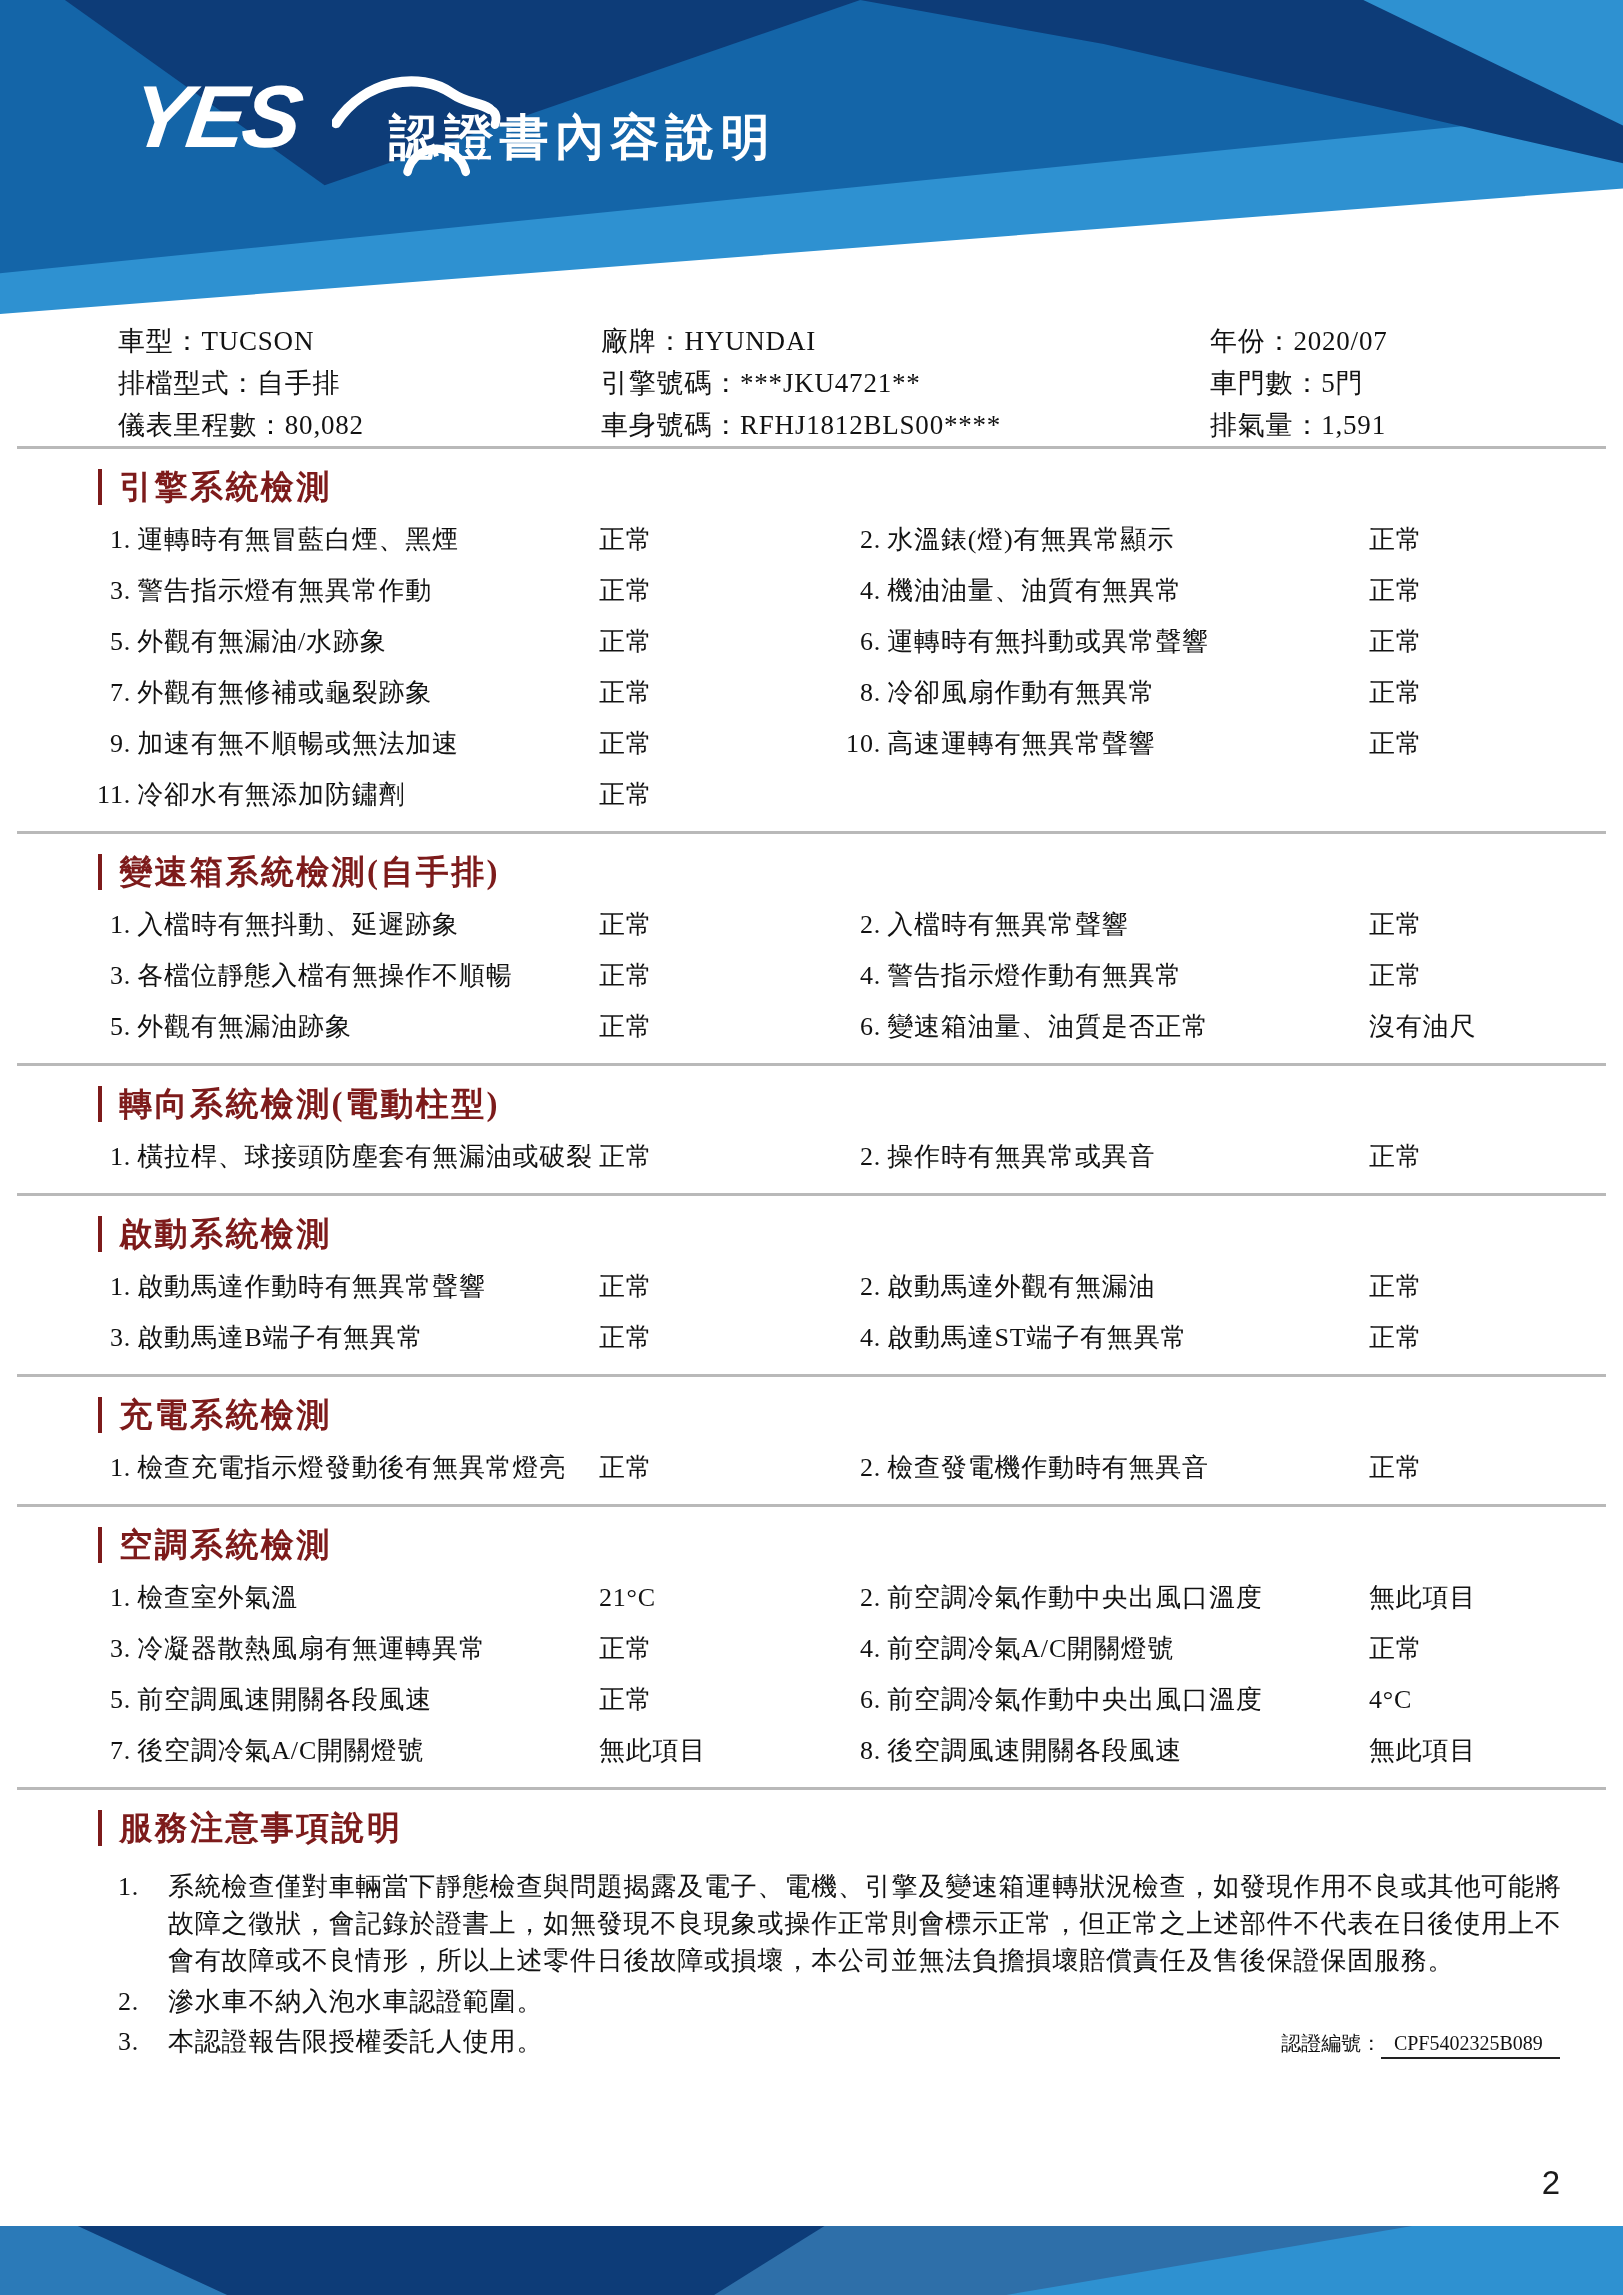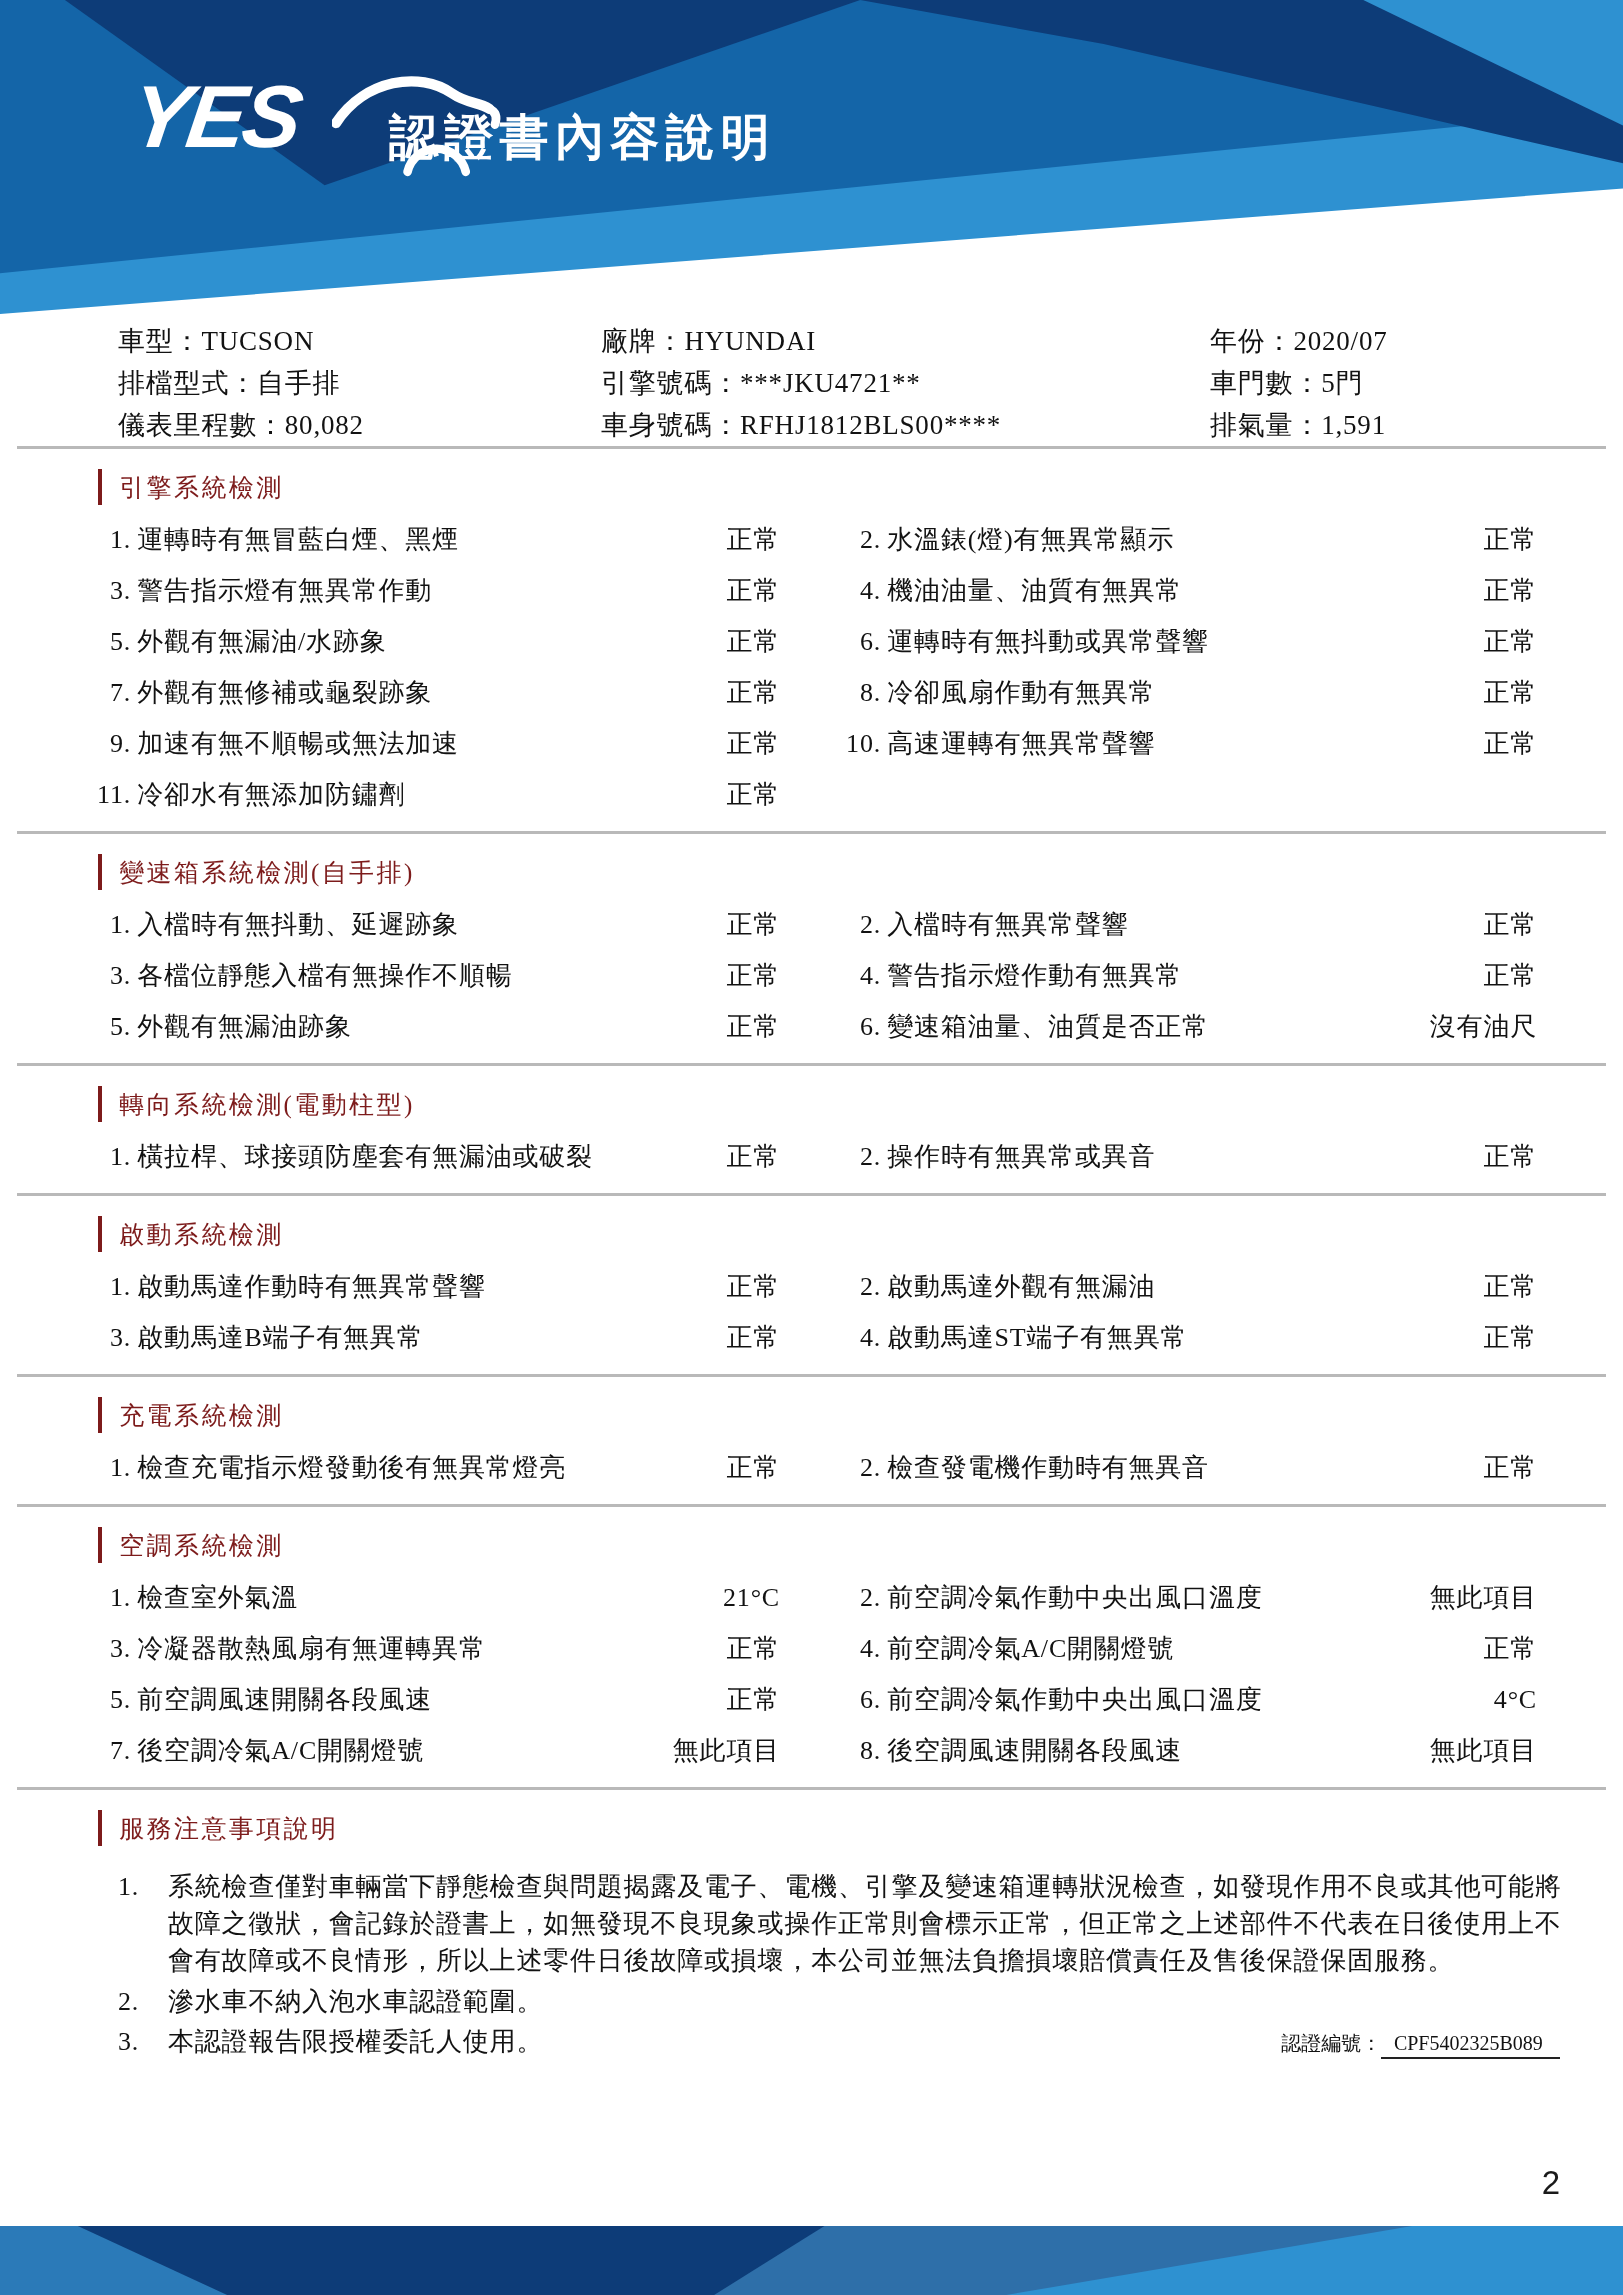--- a/index.html
+++ b/index.html
@@ -25,27 +25,27 @@
 
   
   .info-grid{position:relative;margin:314px 0 0 0;padding:6.3px 47px 0 118px;
              display:grid;grid-template-columns:483px 609px 1fr;}
   .info-cell{height:42px;display:flex;align-items:center;font-size:27px;letter-spacing:0.8px;white-space:nowrap;}
 
   
   .sep{height:3.1px;background:var(--c-sep);margin:0 17.3px;}
   .sec-title{display:flex;align-items:center;height:38px;margin:19px 0 0 98px;}
   .bar{width:3.9px;height:36px;background:var(--c-red);margin-right:17.3px;flex:0 0 auto;}
-  .sec-title-text{color:var(--c-red);font-size:25px;letter-spacing:2.4px;white-space:nowrap;}
+  .sec-title-text{color:var(--c-red);font-size:33px;letter-spacing:2.4px;white-space:nowrap;font-weight:bold;}
   .rows{margin:7.9px 0 11px 85px;}
   .row{display:grid;grid-template-columns:514px 181px 55px 534px 168px;height:51px;align-items:center;
        font-size:26px;letter-spacing:0.8px;}
   .item{white-space:nowrap;overflow:hidden;}
   .no{display:inline-block;min-width:46px;text-align:right;margin-right:6.3px;}
-  .val{text-align:right;white-space:nowrap;}
+  .val{text-align:left;white-space:nowrap;}
 
   
   .notes{position:relative;margin:20.4px 55px 0 118px;}
   .note{display:flex;font-size:26px;line-height:37px;margin-bottom:3.9px;letter-spacing:0.8px;}
   .note .n{flex:0 0 50px;}
   .note .t{flex:1;}
   .cert{position:absolute;right:7.9px;bottom:1.6px;font-size:20px;white-space:nowrap;}
   .cert-num{display:inline-block;border-bottom:2.4px solid #222;padding:0 17.3px 1.6px 12.6px;
             font-family:"Liberation Serif","DejaVu Serif",serif;}
 

